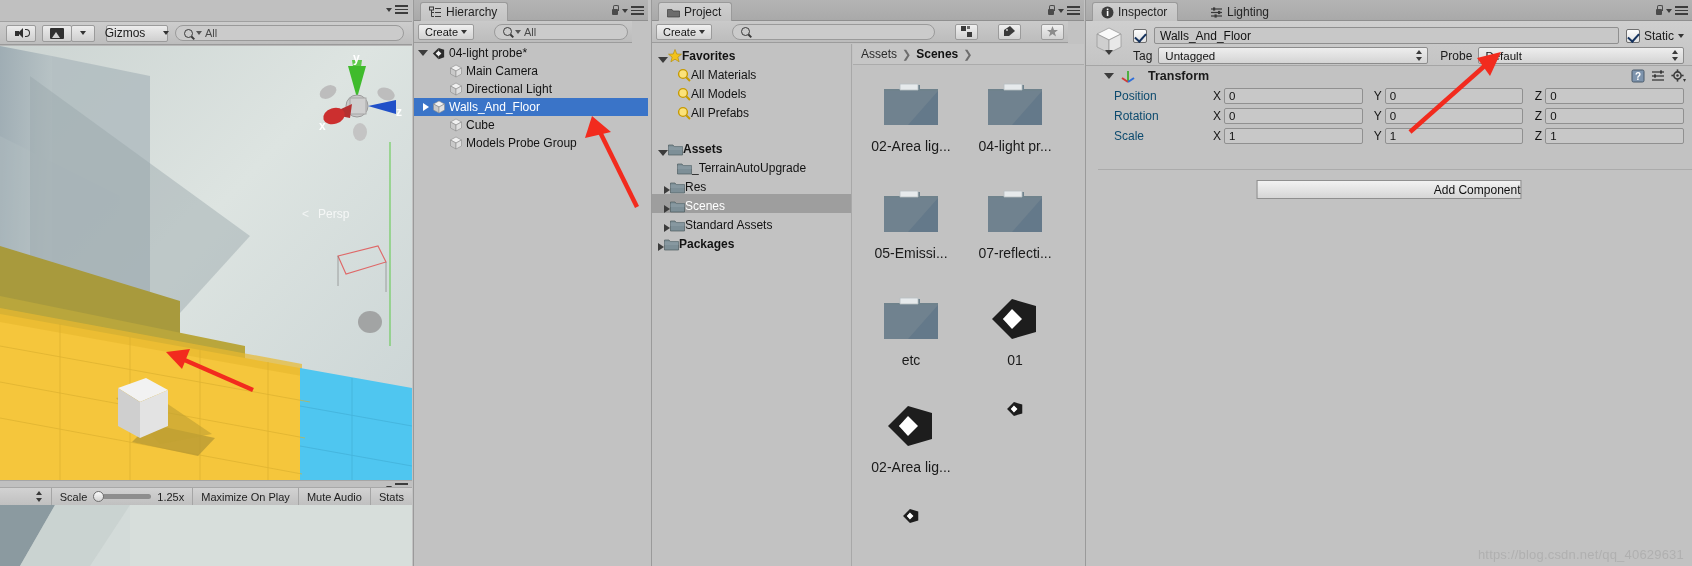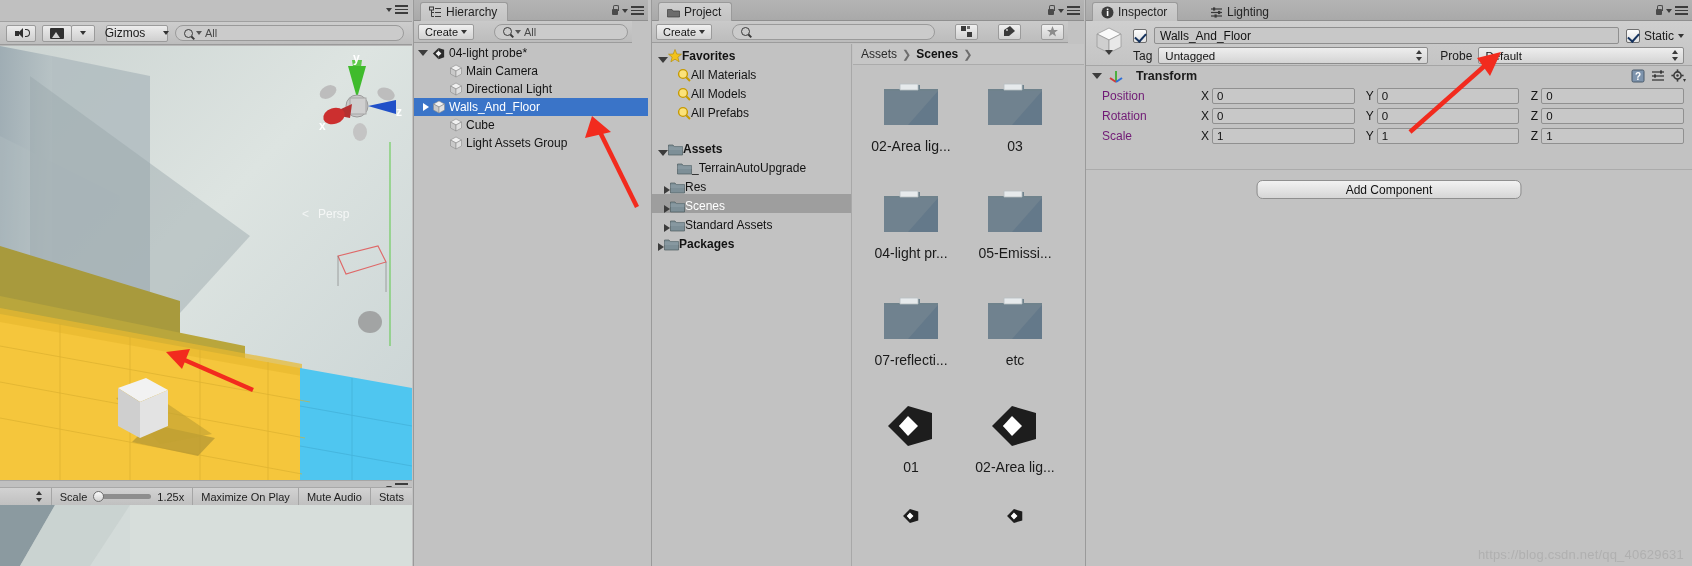--- a/index.html
+++ b/index.html
@@ -164,34 +164,34 @@
   .txtfield {
     height:17px; background:#c8c8c8; border:1px solid #8f8f8f; border-radius:2px;
     display:flex; align-items:center; padding:0 5px; font-size:12px; color:#111;
   }
   .dropdown {
     height:17px; background: linear-gradient(#eeeeee,#d4d4d4); border:1px solid #8c8c8c; border-radius:2px;
     display:flex; align-items:center; justify-content:space-between; padding:0 4px 0 6px; font-size:11.5px; color:#111;
   }
   .statictag { display:flex; align-items:center; gap:4px; font-size:12px; }
 
-  #transform-block { position:absolute; left:0; top:66px; right:0; height:104px; background:#c2c2c2; border-bottom:1px solid #ababab;}
+  #transform-block { position:absolute; left:12px; top:66px; right:0; height:104px; background:#c2c2c2; border-bottom:1px solid #ababab;}
   .comp-header { height:20px; display:flex; align-items:center; gap:6px; padding-left:6px; font-weight:bold; font-size:12.5px; }
   .axis-ico { width:16px; height:16px; }
   .row3 { height:20px; display:flex; align-items:center; font-size:12px; }
-  .row3 .lbl { width:112px; padding-left:16px; color:#701a75; }
+  .row3 .lbl { width:112px; padding-left:16px; color:#0c4a6e; }
   .row3 .ax { width:14px; text-align:center; color:#141414; }
   .numfield { flex:1; height:16px; background:#c8c8c8; border:1px solid #909090; border-radius:2px;
     display:flex; align-items:center; padding:0 4px; font-size:11.5px; color:#111; }
   .insp-icons { position:absolute; right:6px; top:3px; display:flex; gap:6px; align-items:center; }
 
   .addcomp {
     position:absolute; left:50%; transform:translateX(-50%); top:180px;
-    width:265px; height:19px; display:flex; align-items:center; justify-content:center;
-    background: linear-gradient(#f2f2f2,#d6d6d6); border:1px solid #8f8f8f; border-radius:6px;
+    width:265px; height:19px; display:flex; align-items:center; justify-content:flex-end;
+    background: linear-gradient(#f2f2f2,#d6d6d6); border:1px solid #8f8f8f; border-radius:0;
     font-size:12px; color:#111;
   }
 
   
   .arrow-svg { position:absolute; pointer-events:none; }
   #watermark {
     position:absolute; right:8px; bottom:4px; font-size:13px;
     color:#b0b0b0; letter-spacing:0.2px;
   }
 </style>
@@ -462,21 +462,21 @@
         <span>Cube</span>
       </div>
 
       <div class="h-row" style="padding-left:26px">
         <span class="tri hidden"></span>
         <svg class="cube-ico" viewBox="0 0 14 14">
           <polygon points="7,1 12.5,4 7,7 1.5,4" fill="#f0f0f0" stroke="#8d8d8d" stroke-width="0.6"></polygon>
           <polygon points="1.5,4 7,7 7,13 1.5,10" fill="#c9c9c9" stroke="#8d8d8d" stroke-width="0.6"></polygon>
           <polygon points="12.5,4 7,7 7,13 12.5,10" fill="#e0e0e0" stroke="#8d8d8d" stroke-width="0.6"></polygon>
         </svg>
-        <span>Light Assets Group</span>
+        <span>Models Probe Group</span>
       </div>
     </div>
   </div>
 
   <div class="panel" id="project">
     <div class="tabstrip">
       <div class="tab" style="left:6px">
         <svg class="tab-icon" viewBox="0 0 13 13">
           <path d="M0.5 3.5 L5 3.5 L6 5 L12.5 5 L12.5 11 L0.5 11 Z" fill="#6c6c6c" stroke="#3c3c3c" stroke-width="0.7"></path>
         </svg>
@@ -622,29 +622,20 @@
       <div class="grid-items">
 
         <div class="grid-cell">
           <svg class="thumb" viewBox="0 0 62 52">
             <path d="M4 10 L20 10 L24 6 L40 6 L40 10 L58 10 L58 46 L4 46 Z" fill="#6f828c"></path>
             <path d="M20 5 L38 5 L38 11 L20 11 Z" fill="#e6eaec" stroke="#b7bfc3" stroke-width="0.8"></path>
             <path d="M4 12 L58 12 L58 46 L4 46 Z" fill="#64798a"></path>
             <path d="M4 12 L58 12 L28 46 L4 46 Z" fill="#70828f"></path>
           </svg>
           <span class="label">02-Area lig...</span>
-        </div>
-        <div class="grid-cell">
-          <svg class="thumb" viewBox="0 0 62 52">
-            <path d="M4 10 L20 10 L24 6 L40 6 L40 10 L58 10 L58 46 L4 46 Z" fill="#6f828c"></path>
-            <path d="M20 5 L38 5 L38 11 L20 11 Z" fill="#e6eaec" stroke="#b7bfc3" stroke-width="0.8"></path>
-            <path d="M4 12 L58 12 L58 46 L4 46 Z" fill="#64798a"></path>
-            <path d="M4 12 L58 12 L28 46 L4 46 Z" fill="#70828f"></path>
-          </svg>
-          <span class="label">03</span>
         </div>
 
         <div class="grid-cell">
           <svg class="thumb" viewBox="0 0 62 52">
             <path d="M4 10 L20 10 L24 6 L40 6 L40 10 L58 10 L58 46 L4 46 Z" fill="#6f828c"></path>
             <path d="M20 5 L38 5 L38 11 L20 11 Z" fill="#e6eaec" stroke="#b7bfc3" stroke-width="0.8"></path>
             <path d="M4 12 L58 12 L58 46 L4 46 Z" fill="#64798a"></path>
             <path d="M4 12 L58 12 L28 46 L4 46 Z" fill="#70828f"></path>
           </svg>
           <span class="label">04-light pr...</span>

